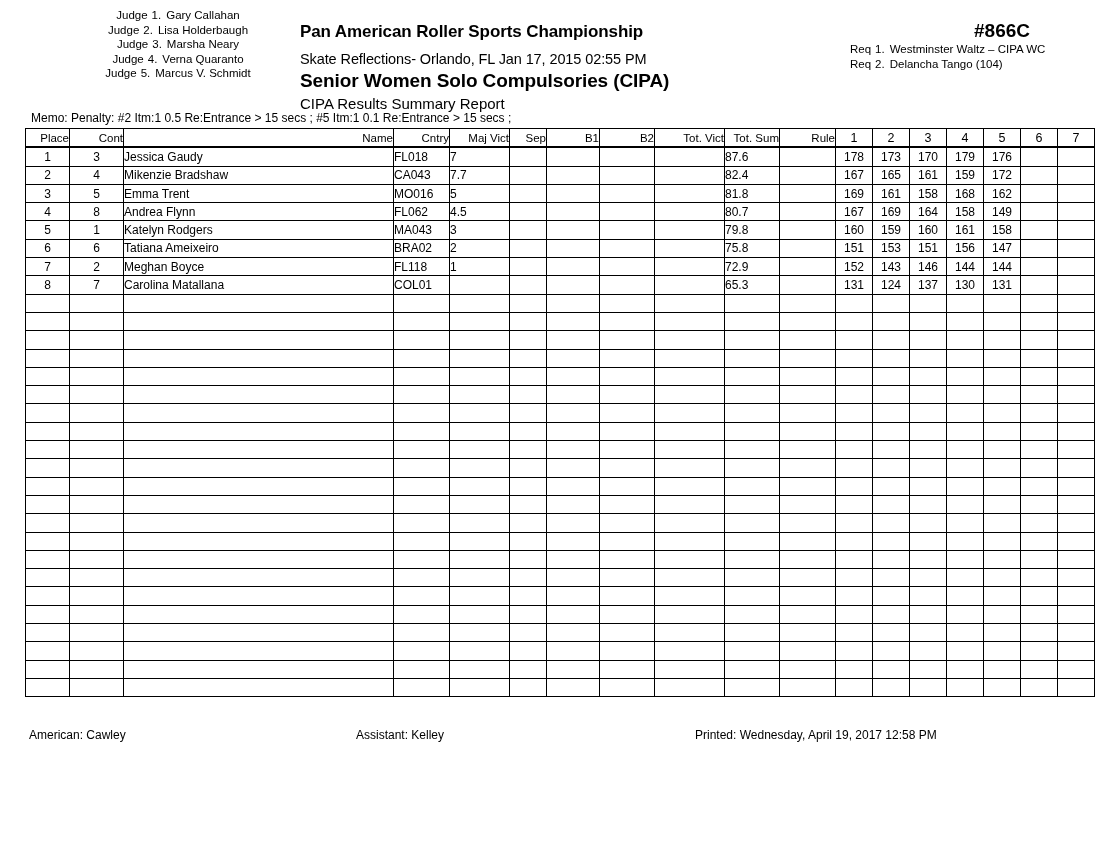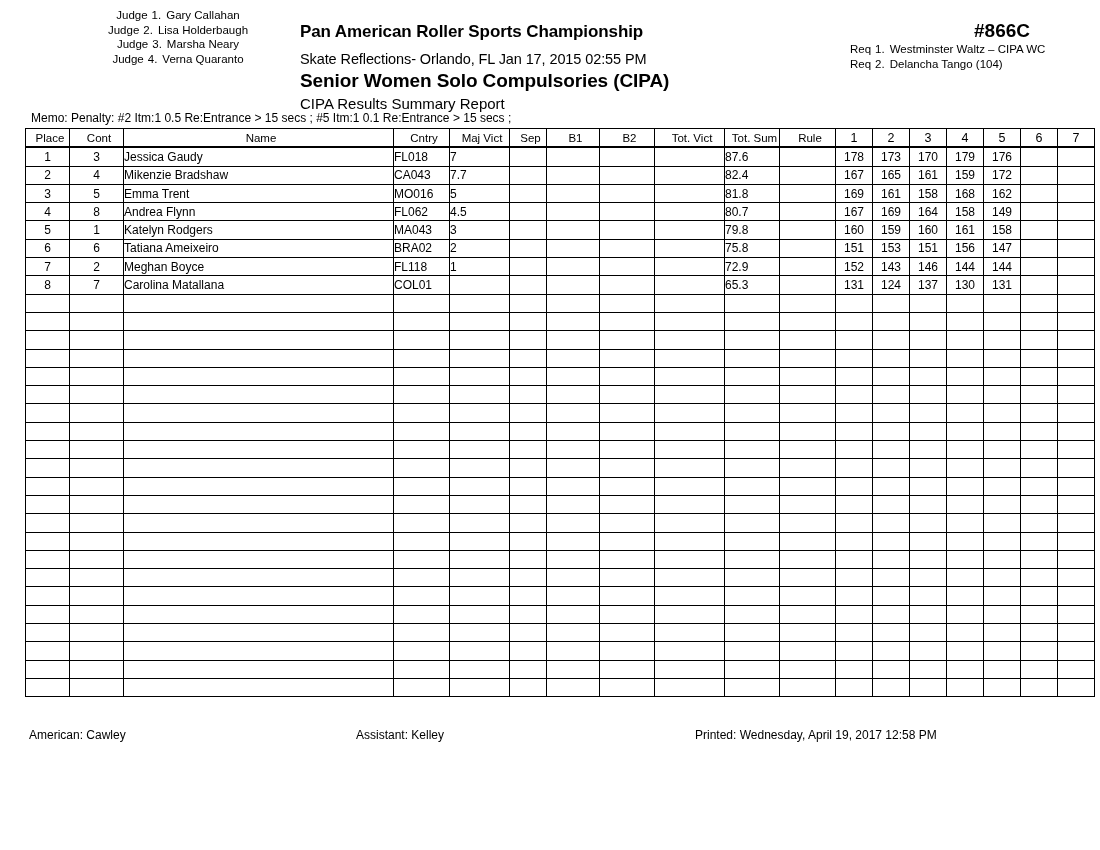--- a/index.html
+++ b/index.html
@@ -112,21 +112,21 @@
     border: 1px solid #000000;
     height: 17.3px;
     font-size: 12px;
     font-weight: normal;
     padding: 0;
     overflow: hidden;
     white-space: nowrap;
   }
   #results-table thead th {
     border-bottom: 2px solid #000000;
-    text-align: center;
+    text-align: right;
     padding-left: 5px;
     font-size: 11.5px;
   }
   #results-table thead th.ctr {
     text-align: center;
     padding-left: 0;
     font-size: 12.5px;
   }
 
   
@@ -161,20 +161,21 @@
   #footer .f-prt  { position: absolute; left: 670px; white-space: nowrap; }
 </style>
 </head>
 <body>
 
 <div id="judges">
     <div class="judge-line"><span class="judge-label">Judge</span><span class="judge-num">1.</span><span class="judge-name">Gary Callahan</span></div>
     <div class="judge-line"><span class="judge-label">Judge</span><span class="judge-num">2.</span><span class="judge-name">Lisa Holderbaugh</span></div>
     <div class="judge-line"><span class="judge-label">Judge</span><span class="judge-num">3.</span><span class="judge-name">Marsha Neary</span></div>
     <div class="judge-line"><span class="judge-label">Judge</span><span class="judge-num">4.</span><span class="judge-name">Verna Quaranto</span></div>
+    <div class="judge-line"><span class="judge-label">Judge</span><span class="judge-num">5.</span><span class="judge-name">Marcus V. Schmidt</span></div>
   </div>
 
 <div id="title-block">
   <div id="event-title">Pan American Roller Sports Championship</div>
   <div id="venue-line">Skate Reflections- Orlando, FL  Jan 17, 2015  02:55 PM</div>
   <div id="category-title">Senior Women Solo Compulsories (CIPA)</div>
   <div id="report-subtitle">CIPA Results Summary Report</div>
 </div>
 
 <div id="topright">

